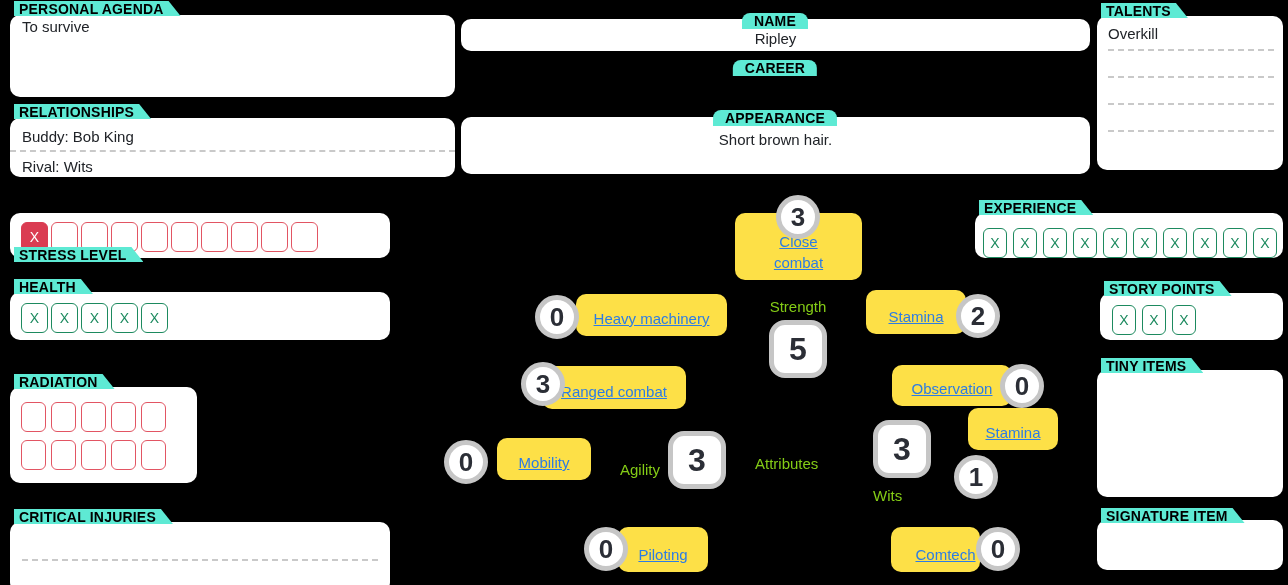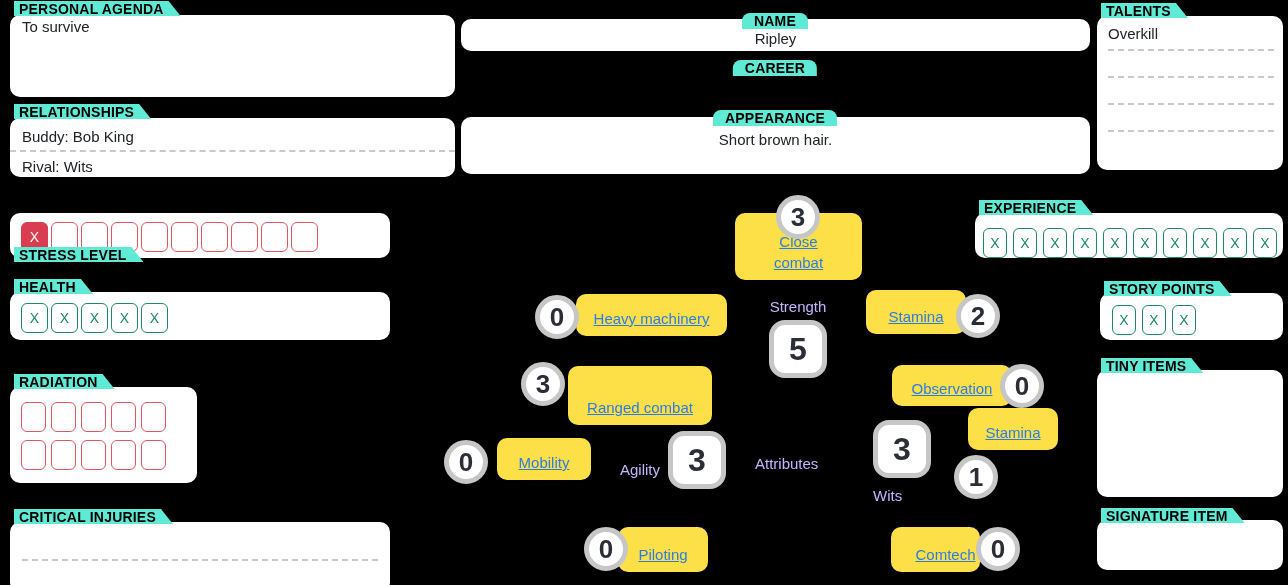--- a/index.html
+++ b/index.html
@@ -31,21 +31,21 @@
   .skill-box{position:absolute;background:#fde047;border-radius:10px;display:flex;
       align-items:flex-end;justify-content:center;padding-bottom:7px;box-sizing:border-box;z-index:1;}
   .skill-link{color:#2d7ce4;text-decoration:underline;font-size:15px;text-align:center;
       line-height:21px;cursor:pointer;}
   .num-circle{position:absolute;width:44px;height:44px;border-radius:50%;background:#fff;
       border:5px solid #c6c6c6;box-sizing:border-box;display:flex;align-items:center;
       justify-content:center;font-size:26px;font-weight:700;color:#2b2e36;z-index:2;}
   .num-badge{position:absolute;width:58px;height:58px;border-radius:16px;background:#fff;
       border:5px solid #c6c6c6;box-sizing:border-box;display:flex;align-items:center;
       justify-content:center;font-size:32px;font-weight:700;color:#2b2e36;z-index:2;}
-  .attr-label{position:absolute;color:#c4b5fd;font-size:15px;z-index:1;}
+  .attr-label{position:absolute;color:#84cc16;font-size:15px;z-index:1;}
 </style>
 </head>
 <body>
 
 <div class="sheet">
 
   <div class="tab tab-left" style="left:14px;top:1px;">PERSONAL AGENDA</div>
   <div class="box" style="left:10px;top:15px;width:445px;height:82px;">
     <div class="field-text" style="padding:3px 0 0 12px;">To survive</div>
   </div>
@@ -153,21 +153,21 @@
   <div class="skill-box" style="left:735px;top:213px;width:127px;height:67px;">
     <span class="skill-link" style="width:80px;">Close combat</span>
   </div>
   <div class="num-circle" style="left:776px;top:195px;">3</div>
 
   <div class="skill-box" style="left:576px;top:294px;width:151px;height:42px;">
     <span class="skill-link">Heavy machinery</span>
   </div>
   <div class="num-circle" style="left:535px;top:295px;">0</div>
 
-  <div class="skill-box" style="left:568px;top:366px;width:144px;height:59px;">
+  <div class="skill-box" style="left:542px;top:366px;width:144px;height:43px;">
     <span class="skill-link">Ranged combat</span>
   </div>
   <div class="num-circle" style="left:521px;top:362px;">3</div>
 
   <div class="skill-box" style="left:497px;top:438px;width:94px;height:42px;">
     <span class="skill-link">Mobility</span>
   </div>
   <div class="num-circle" style="left:444px;top:440px;">0</div>
 
   <div class="skill-box" style="left:618px;top:527px;width:90px;height:45px;">

